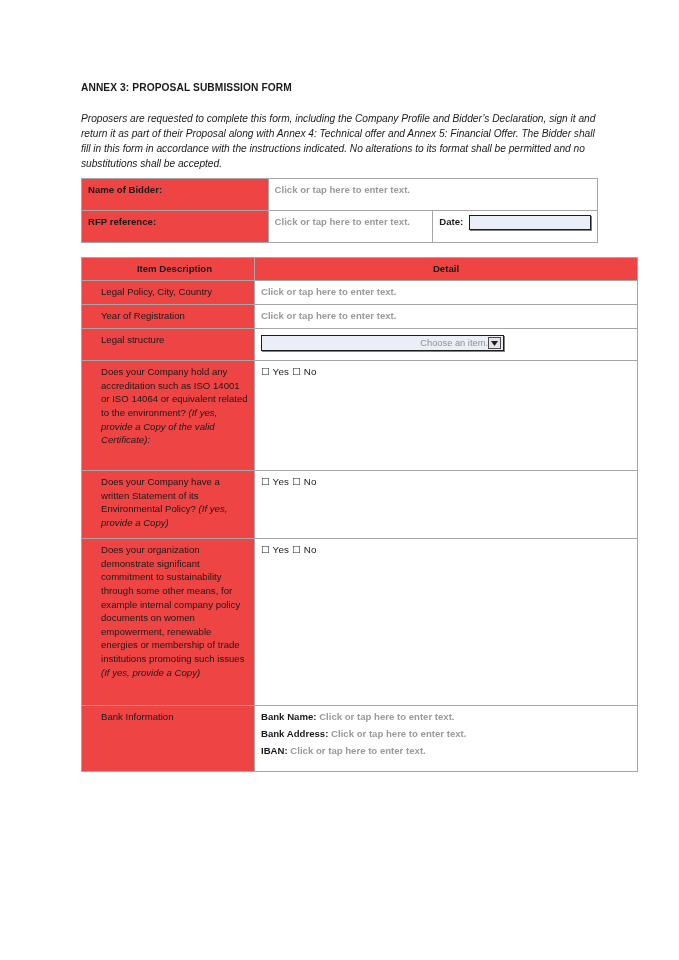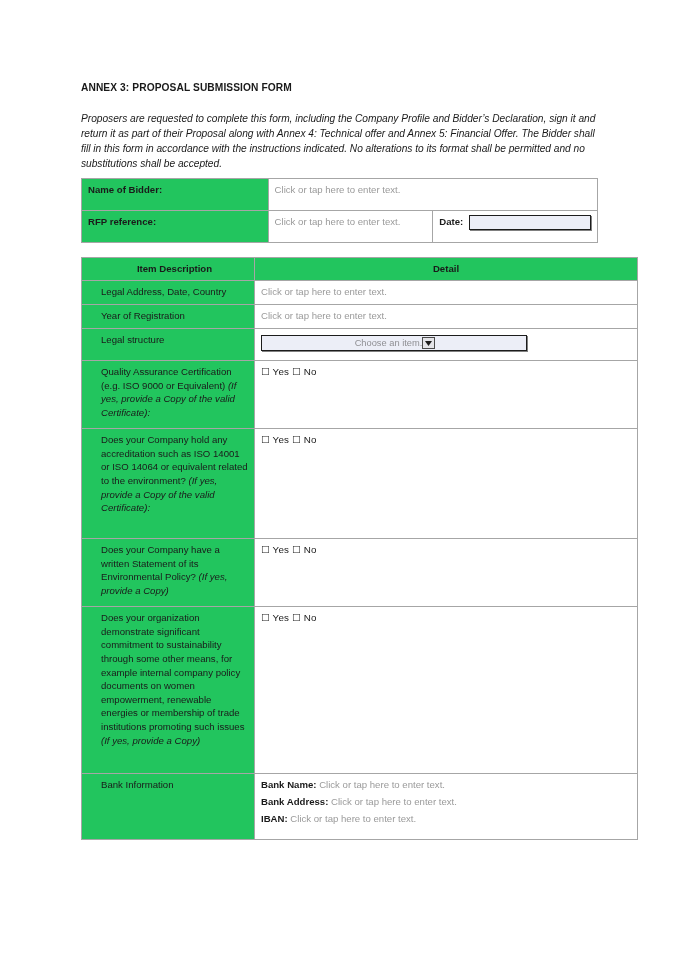--- a/index.html
+++ b/index.html
@@ -44,29 +44,30 @@
     table-layout: fixed;
   }
   table.wtbl td {
     border: 1px solid #a6a6a6;
     vertical-align: top;
     padding: 4px 6px 5px 6px;
     font-size: 9.6px;
     line-height: 1.42;
   }
   .shade {
-    background: #22c55e;
+    background: #ef4444;
   }
   .lbl {
     font-weight: bold;
     font-size: 9.6px;
   }
   .ph {
     color: #9a9a9a;
     font-size: 9.6px;
+    font-weight: bold;
   }
   
   table.bidder { margin: 0 0 14px 0; }
   table.bidder td { height: 22px; }
   td.bid-label { width: 102px; }
   td.bid-val   { width: 190px; }
   td.bid-date  { width: 223px; padding-top: 5px; }
   .date-wrap {
     display: flex;
     align-items: center;
@@ -101,29 +102,29 @@
   .chk {
     font-size: 9.8px;
     letter-spacing: 0.2px;
   }
   .chkbox {
     font-family: "DejaVu Sans", sans-serif;
     font-size: 9.6px;
   }
   .dropdown {
     margin: 2px 0 2px 0;
-    width: 266px;
+    width: 243px;
     height: 16px;
     background: #eceef7;
     border: 1.4px solid #1c1c1c;
     box-shadow: 1px 1px 0 0 #808080;
     box-sizing: border-box;
     display: flex;
     align-items: center;
-    justify-content: center;
+    justify-content: flex-end;
     padding: 0 2px 0 4px;
   }
   .dropdown .dd-text {
     color: #8f8f93;
     font-size: 9.3px;
   }
   .dd-btn {
     width: 13px;
     height: 12px;
     background: #e4e4e8;
@@ -177,21 +178,21 @@
   <table class="wtbl profile">
     <tbody>
 
       <tr>
         <td class="c1 shade hdr">Item Description</td>
         <td class="c2 shade hdr">Detail</td>
       </tr>
 
 
       <tr>
-        <td class="c1 shade" style="height:14px">Legal Address, Date, Country</td>
+        <td class="c1 shade" style="height:14px">Legal Policy, City, Country</td>
         <td class="c2">
           <span class="ph">Click or tap here to enter text.</span>
         </td>
       </tr>
 
 
       <tr>
         <td class="c1 shade" style="height:14px">Year of Registration</td>
         <td class="c2">
           <span class="ph">Click or tap here to enter text.</span>
@@ -205,28 +206,20 @@
             <span class="dd-text">Choose an item.</span>
             <span class="dd-btn">
               <svg width="7" height="5" viewBox="0 0 7 5" aria-hidden="true">
                 <polygon points="0,0 7,0 3.5,5" fill="#1c1c1c"></polygon>
               </svg>
             </span>
           </div>
         </td>
       </tr>
 
-      <tr>
-        <td class="c1 shade" style="height:58px">
-          <span>Quality Assurance Certification (e.g. ISO 9000 or Equivalent) </span><span class="it">(If yes, provide a Copy of the valid Certificate):</span>
-        </td>
-        <td class="c2">
-          <span class="chk"><span class="chkbox">☐</span> <span>Yes</span> <span class="chkbox">☐</span> <span>No</span></span>
-        </td>
-      </tr>
 
       <tr>
         <td class="c1 shade" style="height:100px">
           <span>Does your Company hold any accreditation such as ISO 14001 or ISO 14064 or equivalent related to the environment? </span><span class="it">(If yes, provide a Copy of the valid Certificate):</span>
         </td>
         <td class="c2">
           <span class="chk"><span class="chkbox">☐</span> <span>Yes</span> <span class="chkbox">☐</span> <span>No</span></span>
         </td>
       </tr>
 

